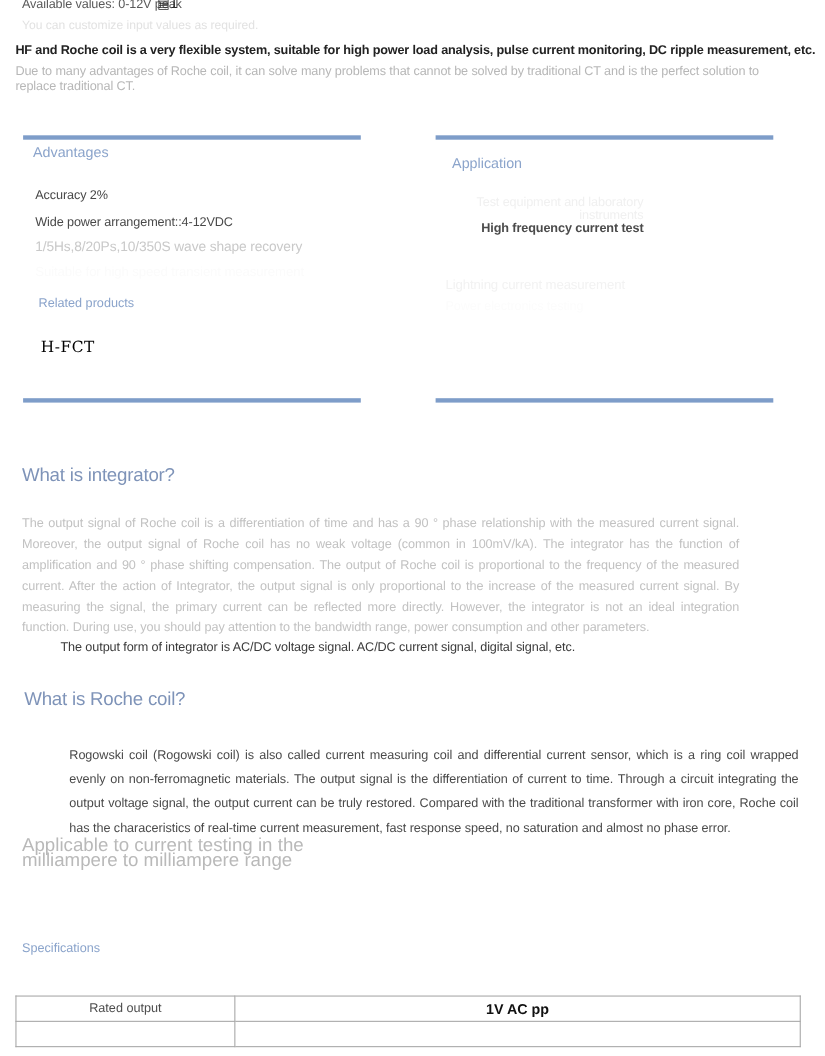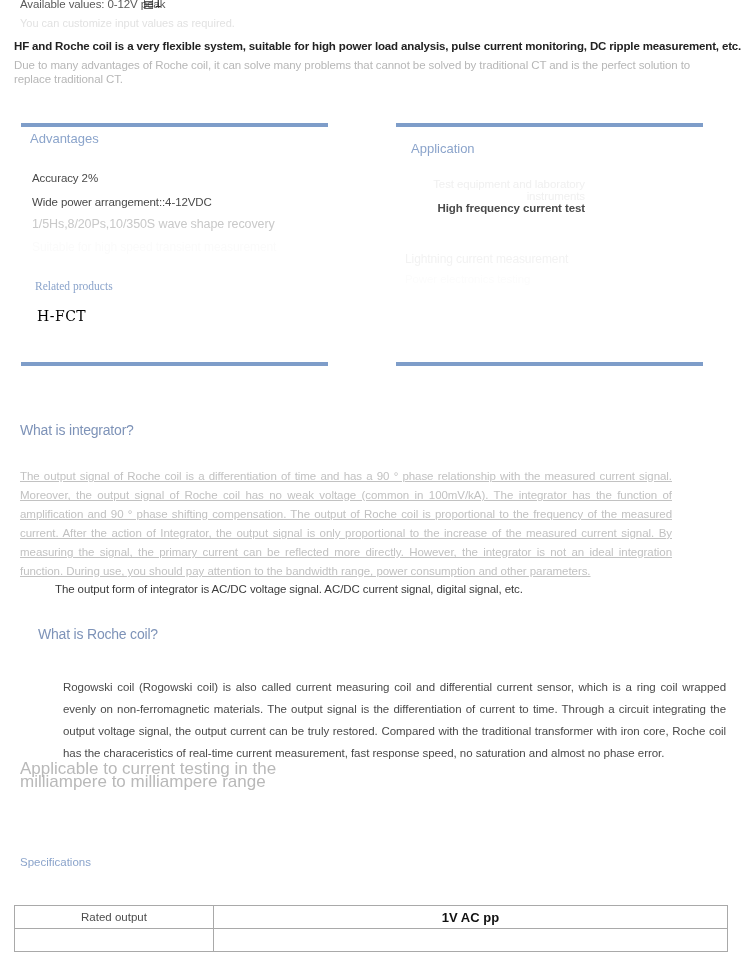--- a/index.html
+++ b/index.html
@@ -79,24 +79,23 @@
     font-size: 11.5px;
     white-space: nowrap;
     letter-spacing: -0.1px;
   }
   .adv-1 { left: 32px; top: 172px; color: #494949; }
   .adv-2 { left: 32px; top: 196px; color: #494949; }
   .adv-3 { left: 32px; top: 217px; color: #c9c9c9; font-size: 12.5px; }
   .adv-4 { left: 32px; top: 240px; color: #fbfbfb; font-size: 12px; }
 
   .title-rel {
-    left: 35px; top: 280px;
+    left: 35px; top: 270px;
     font-size: 11.5px;
     color: #8ba4cb;
-    font-family: Liberation Serif, serif;
   }
   .logo-hfct {
     left: 37px; top: 308px;
     font-size: 14px;
     font-family: "DejaVu Serif", serif;
     color: #000000;
     letter-spacing: 0.5px;
     font-weight: normal;
   }
 
@@ -105,34 +104,33 @@
     letter-spacing: -0.1px;
     text-align: right;
   }
   .app-1 { left: 405px; top: 178px; width: 180px; color: #f0f0f0; line-height: 12px; }
   .app-2 { left: 405px; top: 202px; width: 180px; color: #4b4b4b; line-height: 13px; font-weight: bold; }
   .app-3 { left: 405px; top: 252px; color: #f2f2f2; font-size: 12px; }
   .app-4 { left: 405px; top: 273px; color: #fcfcfc; font-size: 11.5px; }
 
   
   .sec-head {
-    font-size: 14px;
+    font-size: 17px;
     color: #7e93b8;
     font-weight: normal;
     letter-spacing: -0.2px;
   }
   .head-integrator { left: 20px; top: 422px; }
-  .head-roche      { left: 22px; top: 626px; margin-left: 16px; }
+  .head-roche      { left: 22px; top: 626px; }
 
   .body-para {
     font-size: 11.5px;
     color: #c2c2c2;
     line-height: 19px;
     letter-spacing: -0.05px;
-    text-decoration: underline;
   }
   .para-integrator {
     left: 20px; top: 467px;
     width: 652px;
     text-align: justify;
   }
   .para-int-2 {
     left: 55px; top: 583px;
     font-size: 11.5px;
     color: #3b3b3b;

